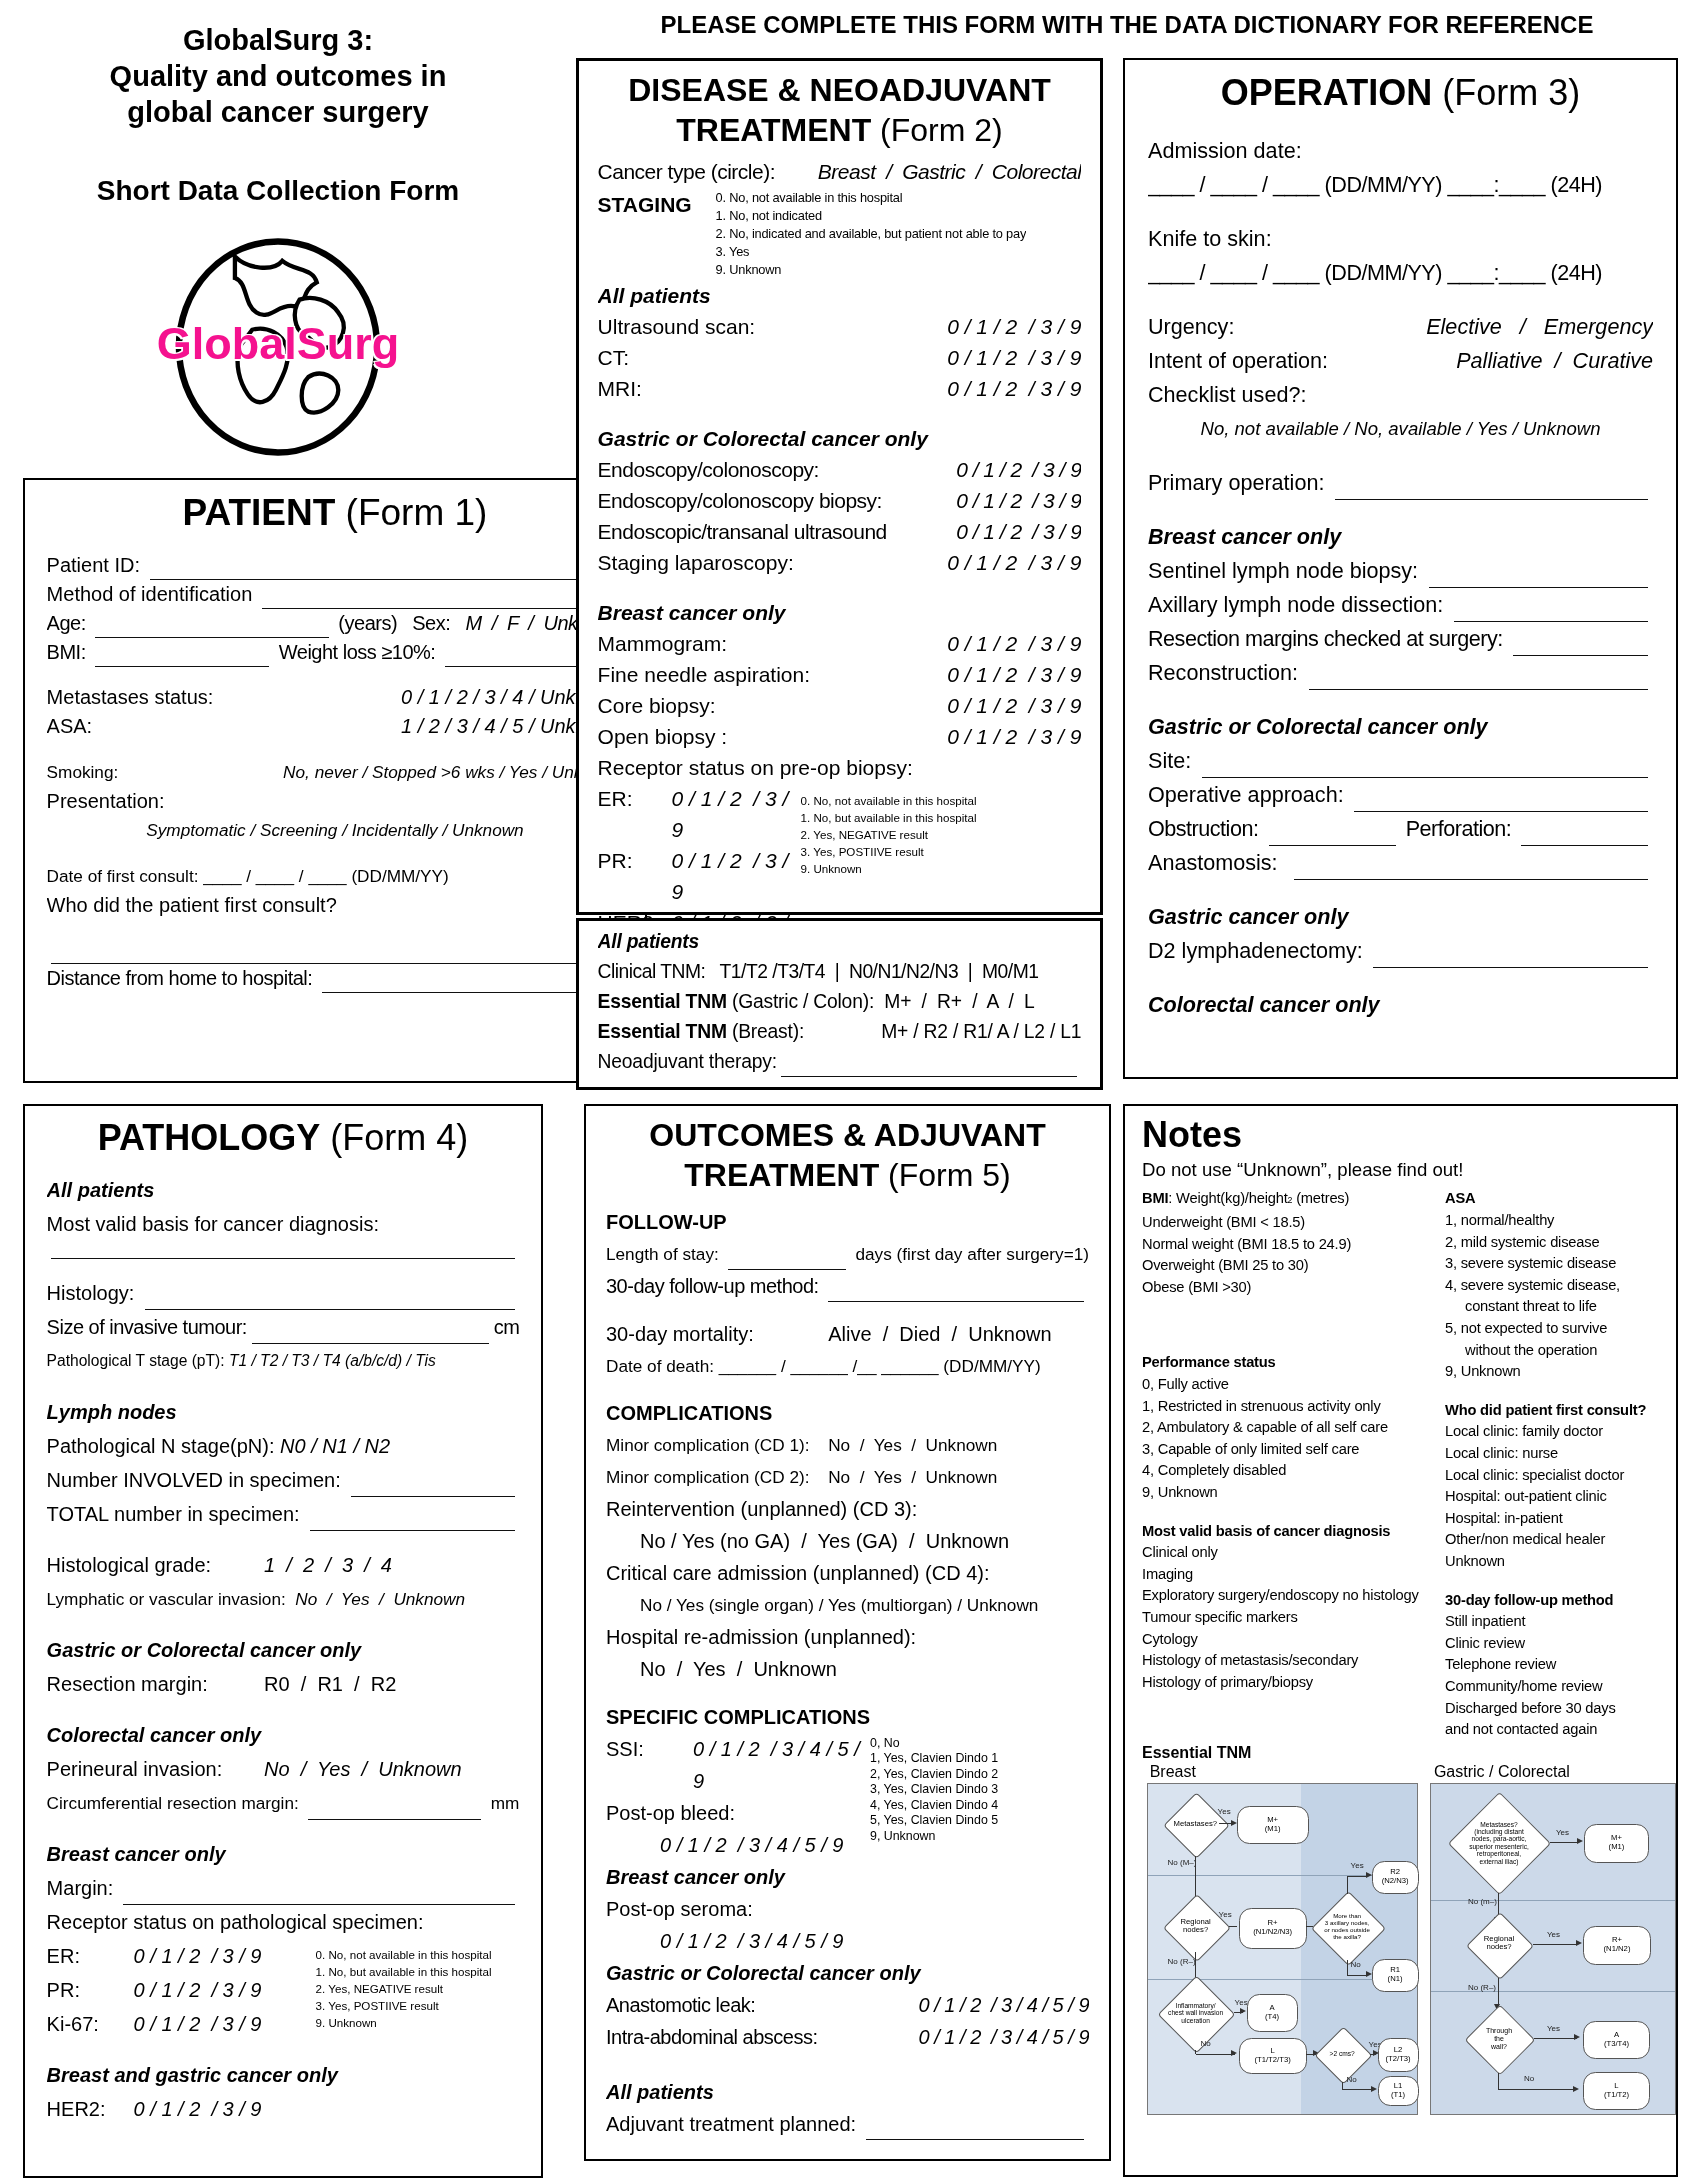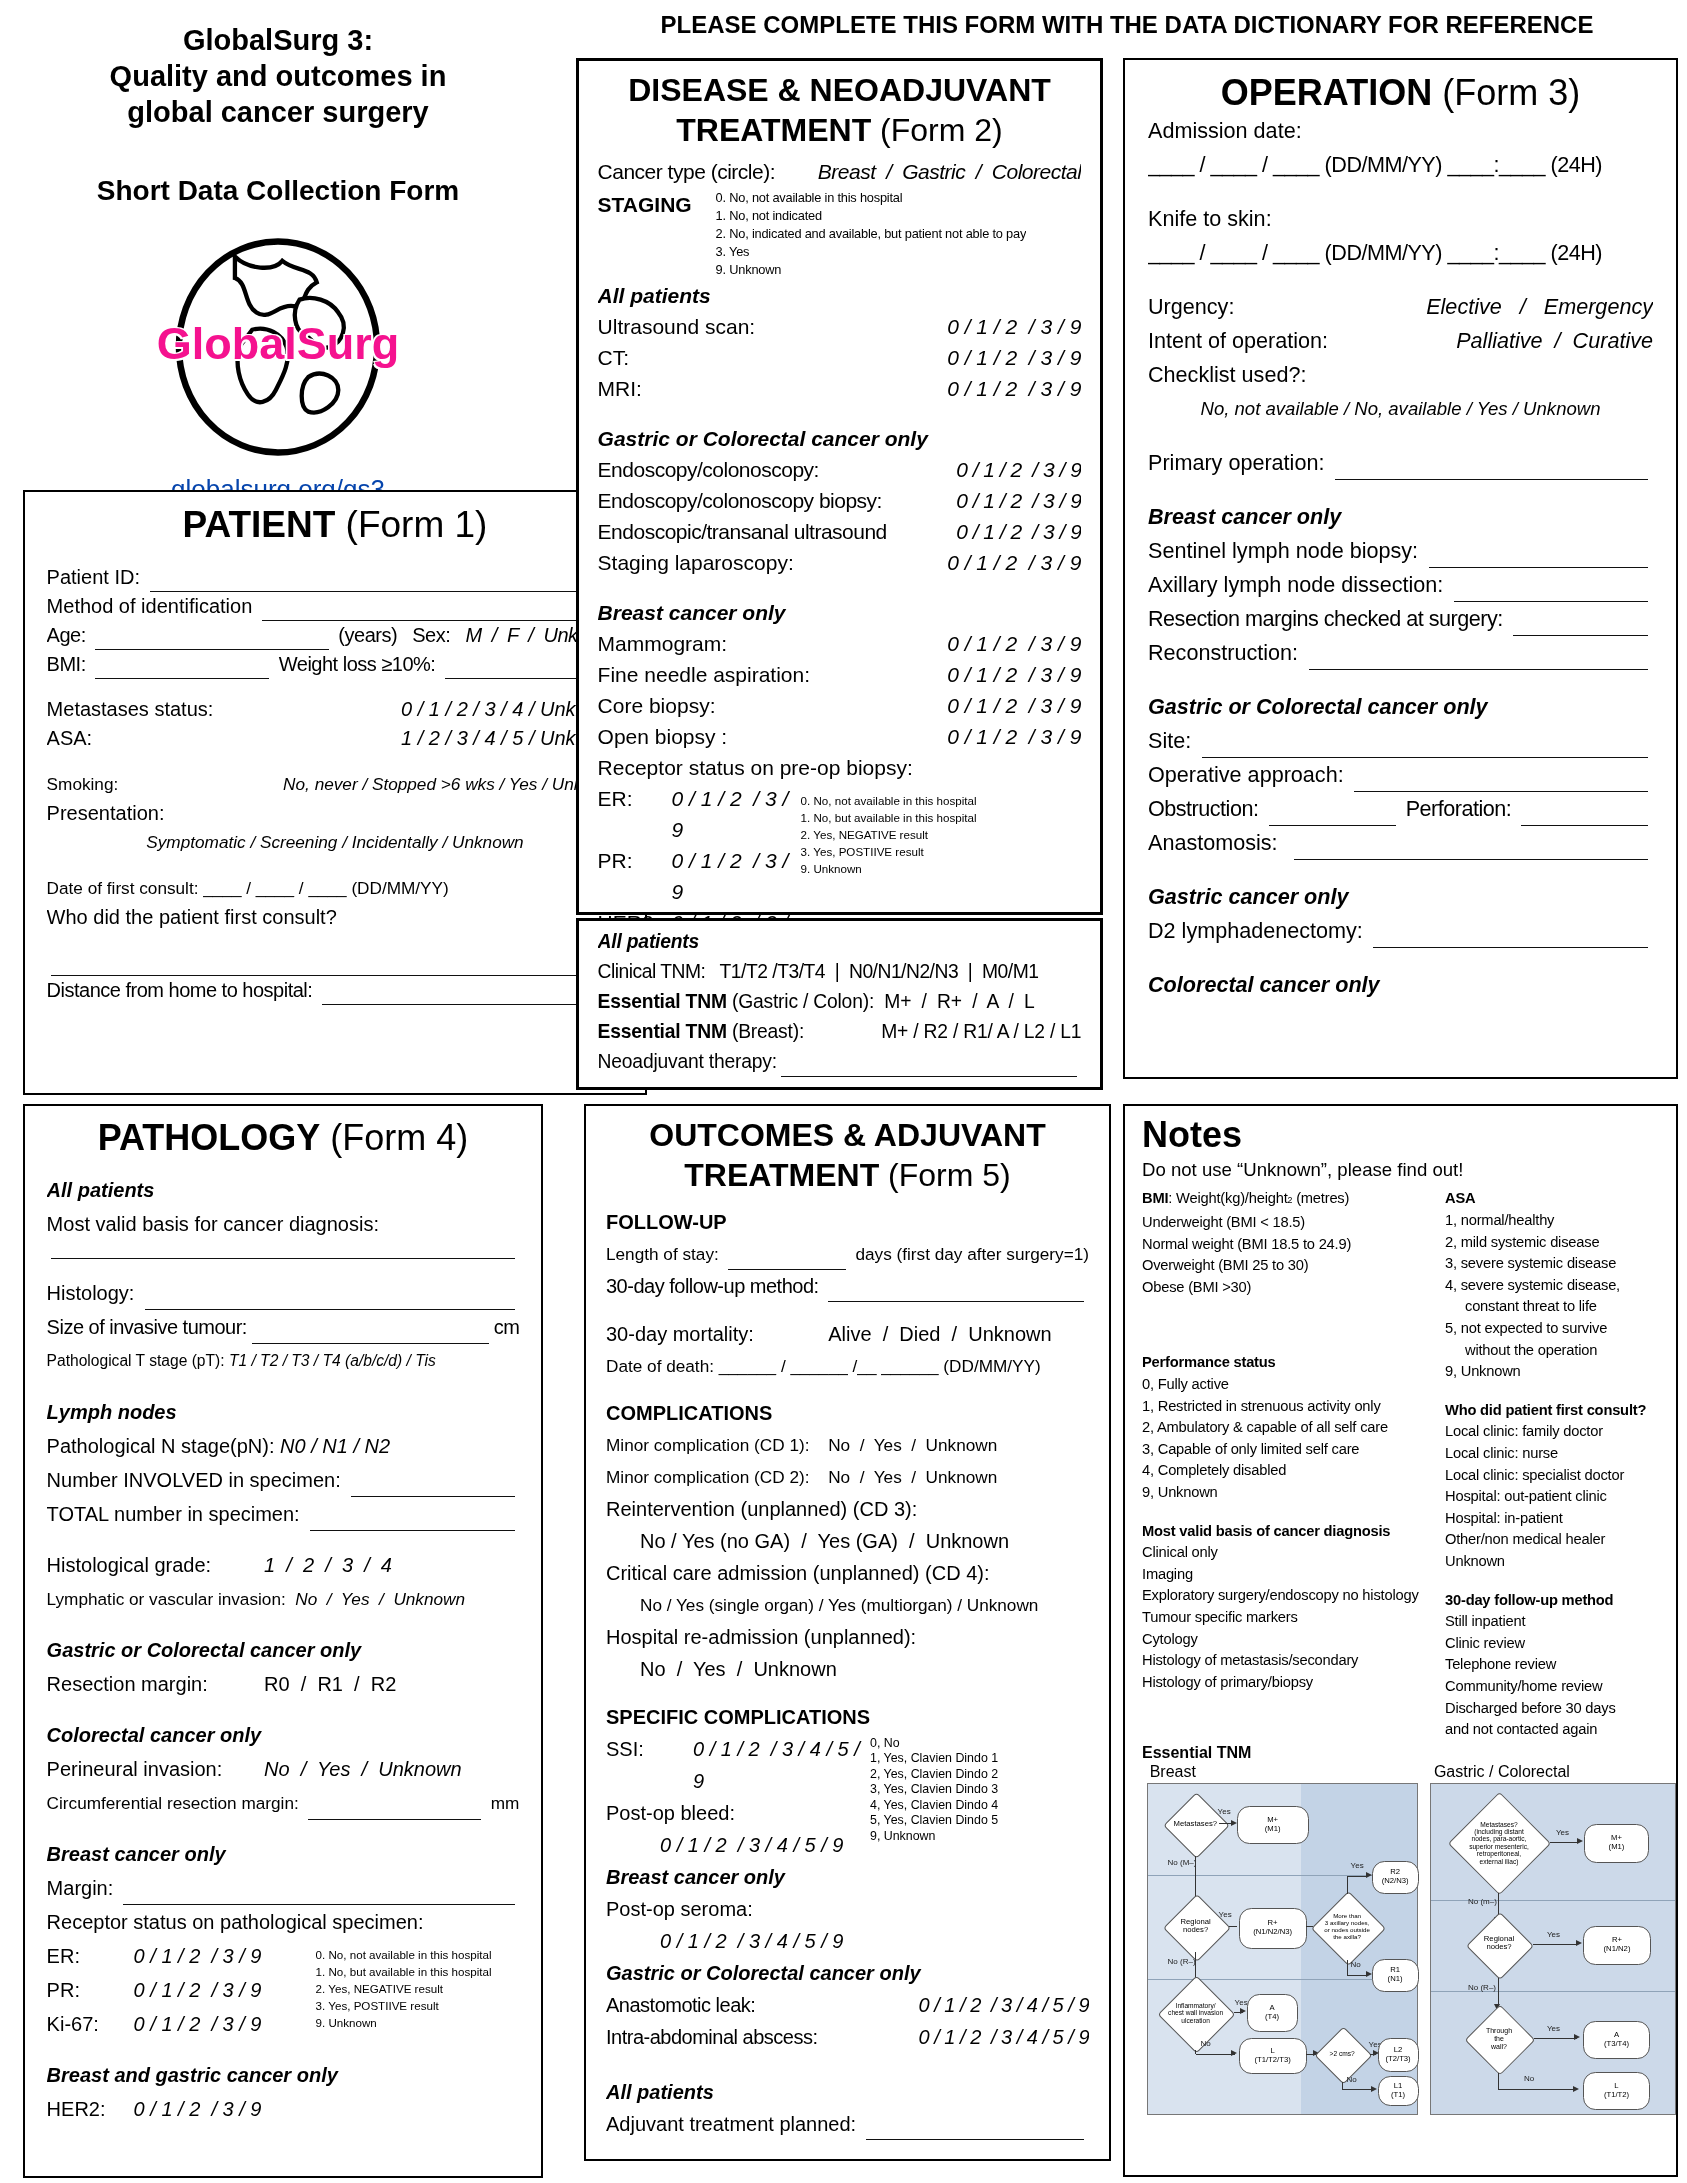--- a/index.html
+++ b/index.html
@@ -28,30 +28,30 @@
   
   #intro{position:absolute;left:46px;top:21.6px;width:464px;text-align:center;}
   #intro .t1{font-size:29px;font-weight:bold;line-height:36px;}
   #intro .sub{margin-top:45px;font-size:28px;font-weight:bold;}
   #logo-wrap{position:relative;width:100%;height:232px;margin-top:28px;}
   #logo-wrap svg{display:block;margin:0 auto;}
   #logo-text{position:absolute;left:0;right:0;top:83px;font-size:45px;font-weight:bold;color:#F5128F;
     text-shadow:1.5px 1.5px 0 #fff,-1.5px -1.5px 0 #fff,1.5px -1.5px 0 #fff,-1.5px 1.5px 0 #fff;}
   #site-link{margin-top:7.7px;font-size:26px;color:#0645AD;text-decoration:underline;display:inline-block;}
   
-  #patient{left:23px;top:478px;width:624px;height:605px;padding:12.4px 21.6px;margin-top:12px;}
+  #patient{left:23px;top:478px;width:624px;height:605px;padding:12.4px 21.6px;}
   #patient .bx-title{font-size:37px;margin-bottom:17px;}
   #patient .rows{font-size:20px;line-height:29px;}
   #disease{left:576px;top:58px;width:527px;height:857px;border-width:3.1px;padding:9.3px 18.6px;}
   #disease .bx-title{font-size:32px;line-height:40px;}
   #disease .rows{font-size:21px;line-height:31px;}
   #disease-tnm{left:576px;top:918px;width:527px;height:172px;border-width:3.1px;padding:6.2px 18.6px;}
   #disease-tnm .rows{font-size:19.3px;line-height:30px;letter-spacing:-0.2px;}
   #operation{left:1123px;top:58px;width:555px;height:1021px;padding:12.4px 23px;}
-  #operation .bx-title{font-size:36px;}
+  #operation .bx-title{font-size:36px;margin-bottom:20px;}
   #operation .rows{font-size:21.6px;line-height:34px;}
   #pathology{left:23px;top:1104px;width:520px;height:1074px;padding:10.8px 21.6px;}
   #pathology .bx-title{font-size:36px;margin-bottom:14px;}
   #pathology .rows{font-size:20px;line-height:34px;}
   #outcomes{left:584px;top:1104px;width:527px;height:1057px;padding:9.3px 20px;}
   #outcomes .bx-title{font-size:32px;line-height:40px;margin-bottom:10.8px;}
   #outcomes .rows{font-size:20px;line-height:32px;}
   #notes{left:1123px;top:1104px;width:555px;height:1073px;padding:7.7px 17px;}
   #notes-title{font-size:36px;font-weight:bold;}
   #notes-intro{font-size:18.6px;margin-top:3.1px;}

